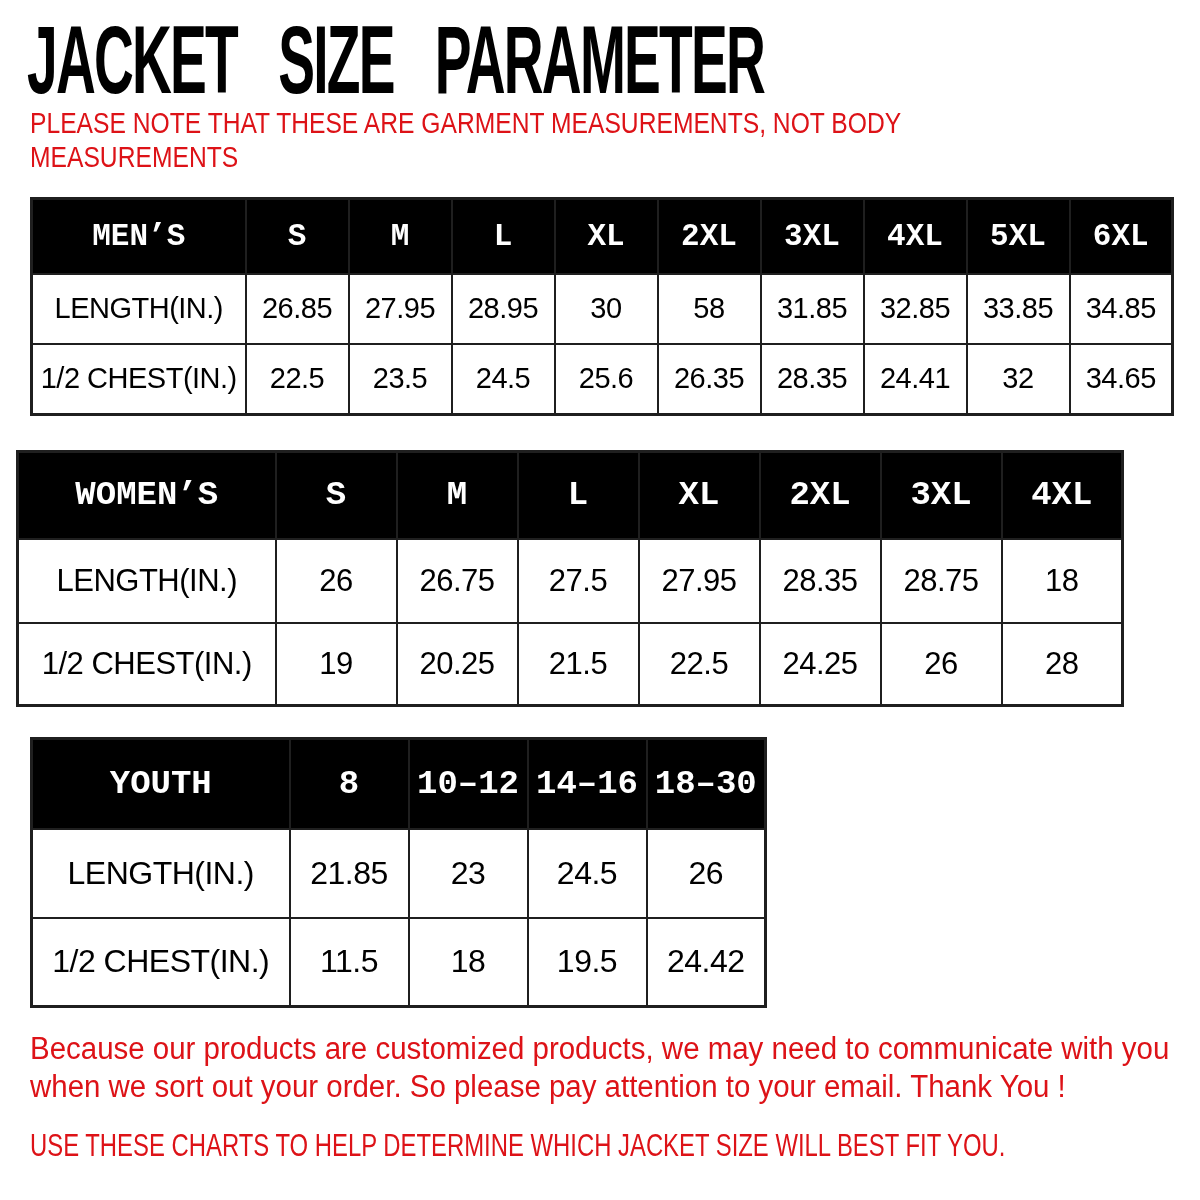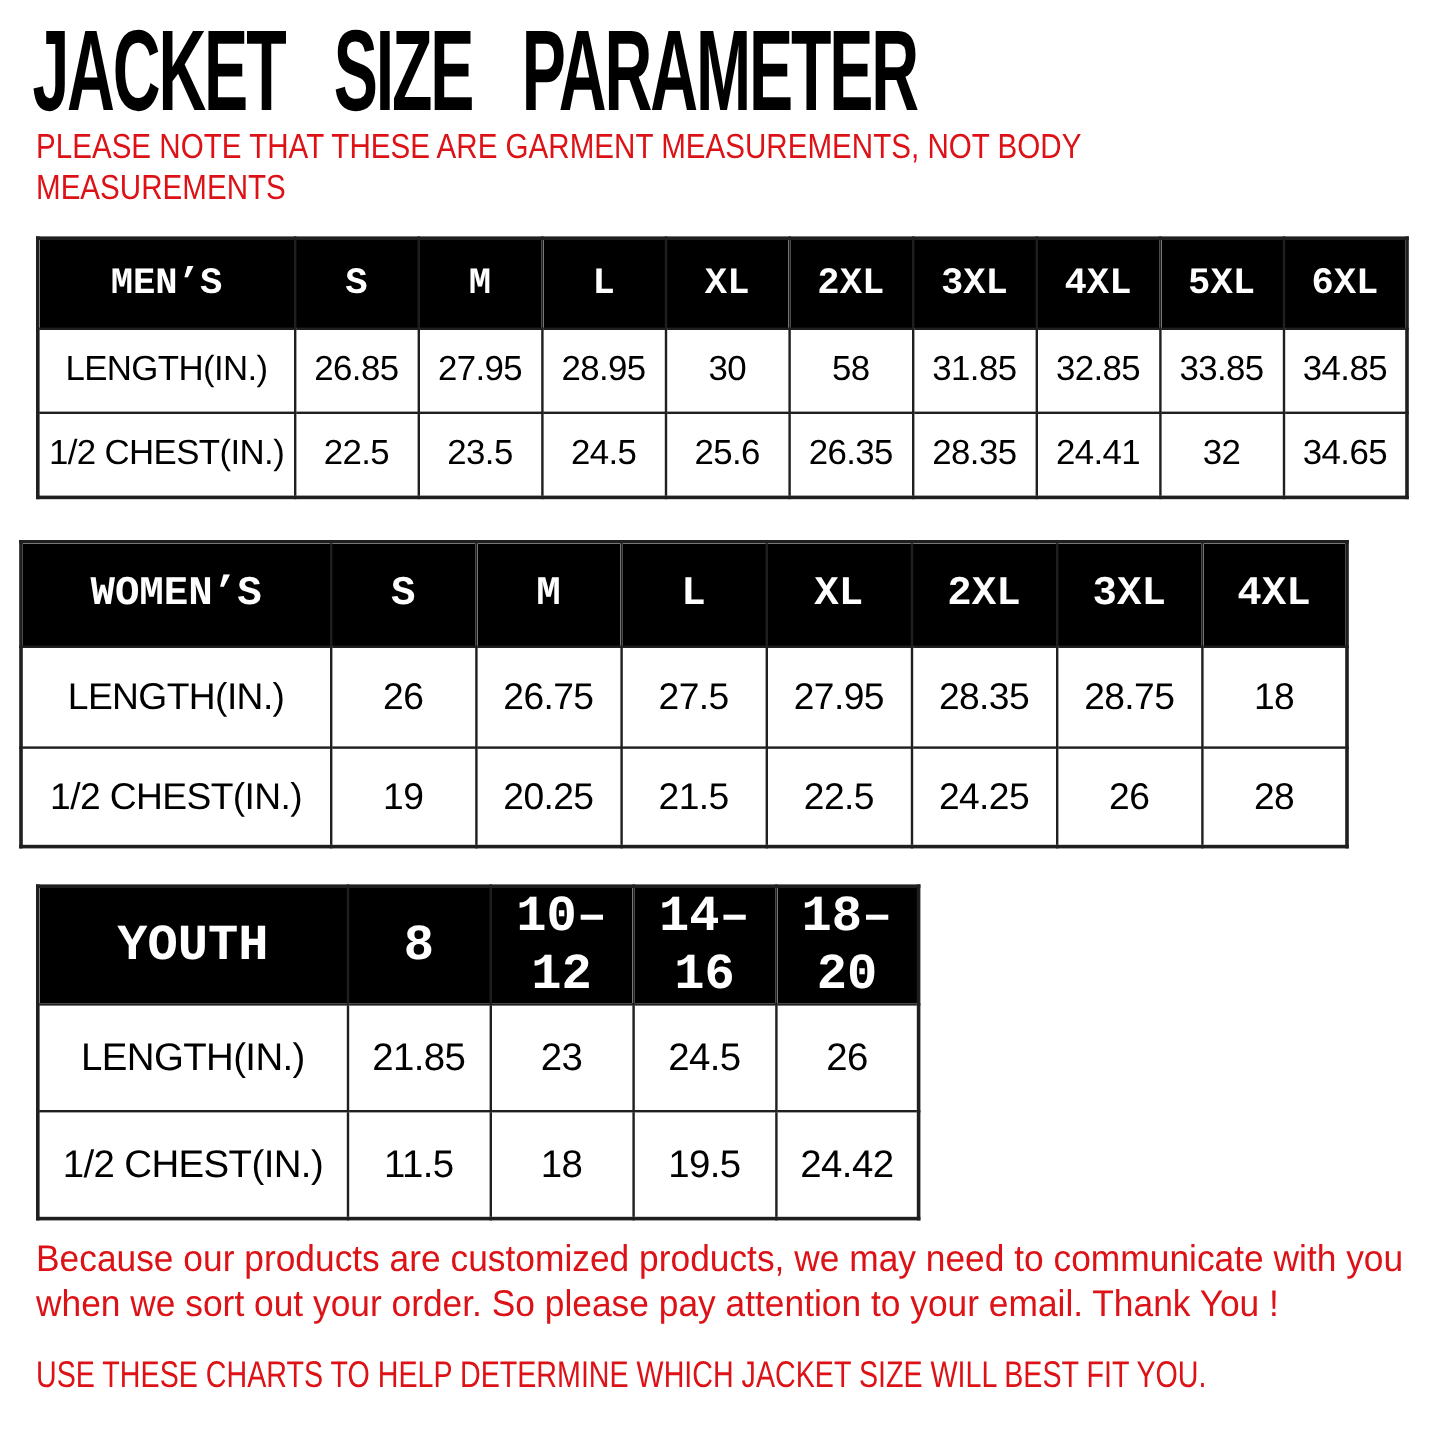--- a/index.html
+++ b/index.html
@@ -25,21 +25,21 @@
   thead th{background:#000000;color:#ffffff;font-weight:bold;font-family:Liberation Mono, monospace;}
   td.lbl{letter-spacing:-0.5px;}
   td.val{letter-spacing:-0.5px;}
   #mens{left:30px;top:197px;}
   #mens thead th{font-size:31px;}
   #mens td{font-size:29px;}
   #womens{left:16px;top:450px;}
   #womens thead th{font-size:34px;}
   #womens td{font-size:31px;}
   #youth{left:30px;top:737px;}
-  #youth thead th{font-size:42px;}
+  #youth thead th{font-size:34px;}
   #youth td{font-size:32px;}
   .footer-para{
     position:absolute;left:30px;top:1030px;color:#dd1217;
     font-size:31px;line-height:38px;white-space:nowrap;
     transform:scaleX(0.95);transform-origin:left top;
   }
   .footer-charts{
     position:absolute;left:30px;top:1128px;color:#dd1217;
     font-size:31px;white-space:nowrap;
     transform:scaleX(0.77);transform-origin:left top;
@@ -164,21 +164,21 @@
       <col style="width:119px">
     <col style="width:119px">
       <col style="width:119px">
   </colgroup>
   <thead>
     <tr style="height:90px;">
       <th>YOUTH</th>
       <th>8</th>
       <th>10–12</th>
       <th>14–16</th>
-      <th>18–20</th>
+      <th>18–30</th>
     </tr>
   </thead>
   <tbody>
     <tr style="height:89px;">
       <td class="lbl">LENGTH(IN.)</td>
       <td class="val">21.85</td>
       <td class="val">23</td>
       <td class="val">24.5</td>
       <td class="val">26</td>
     </tr>

